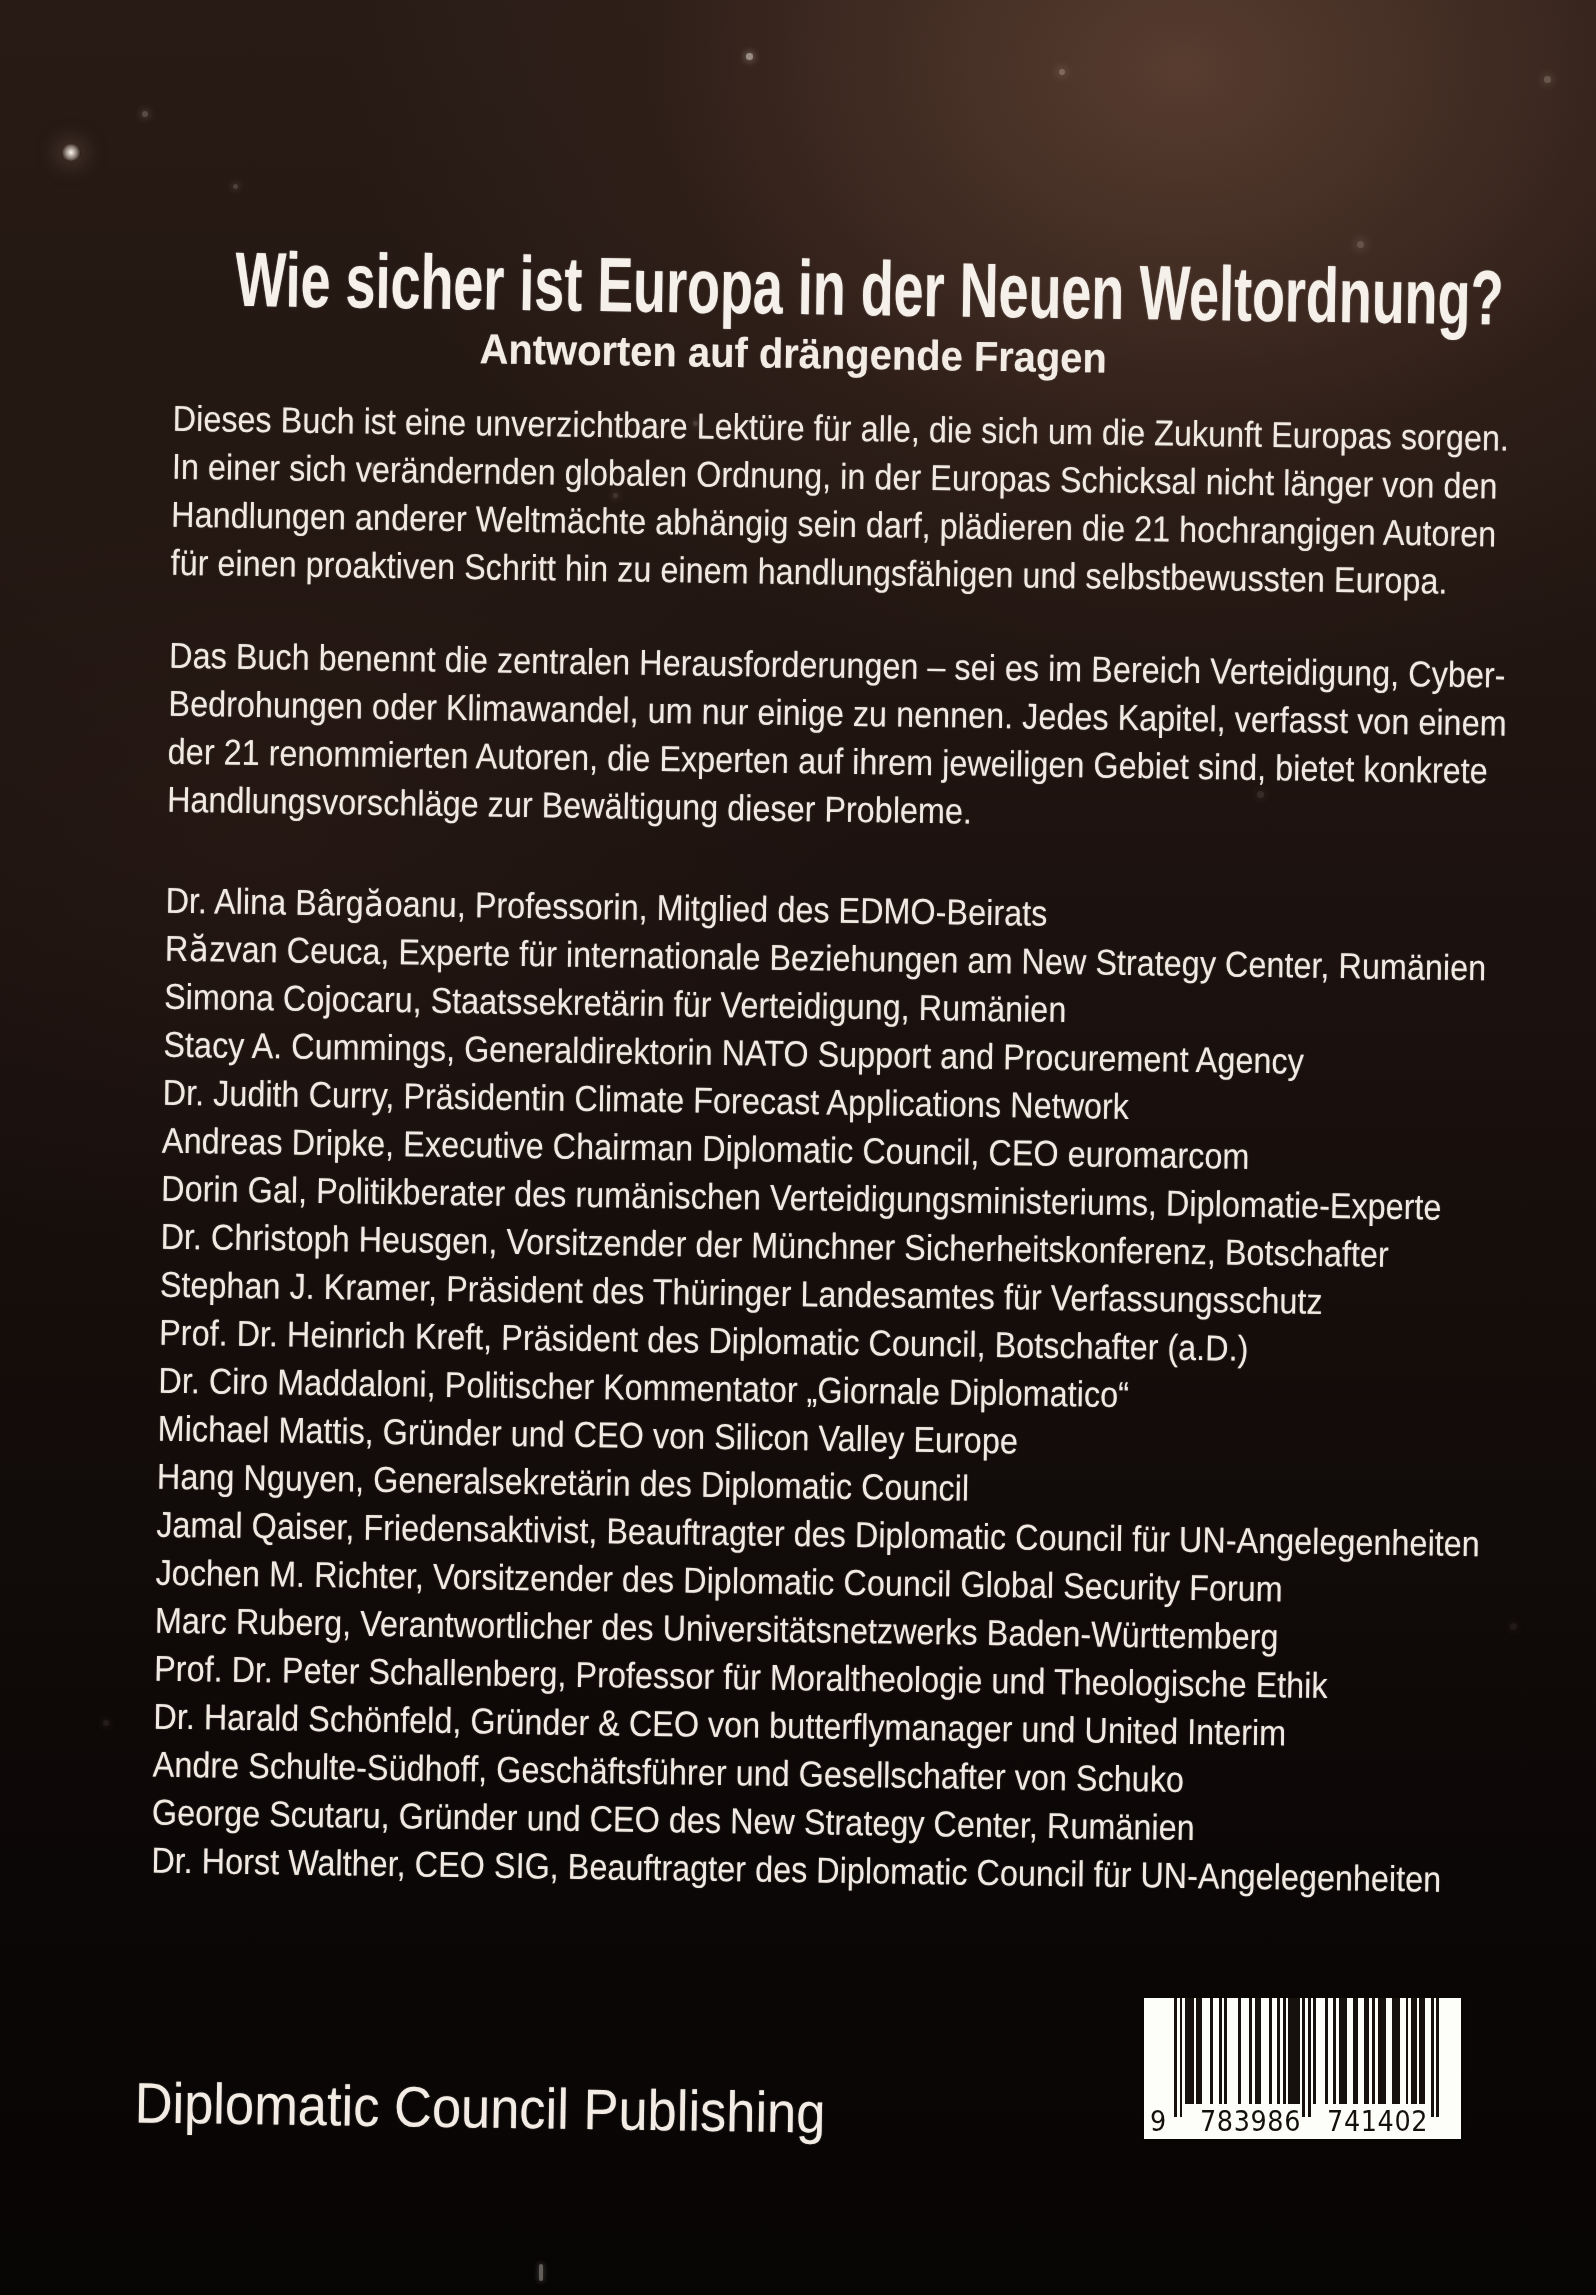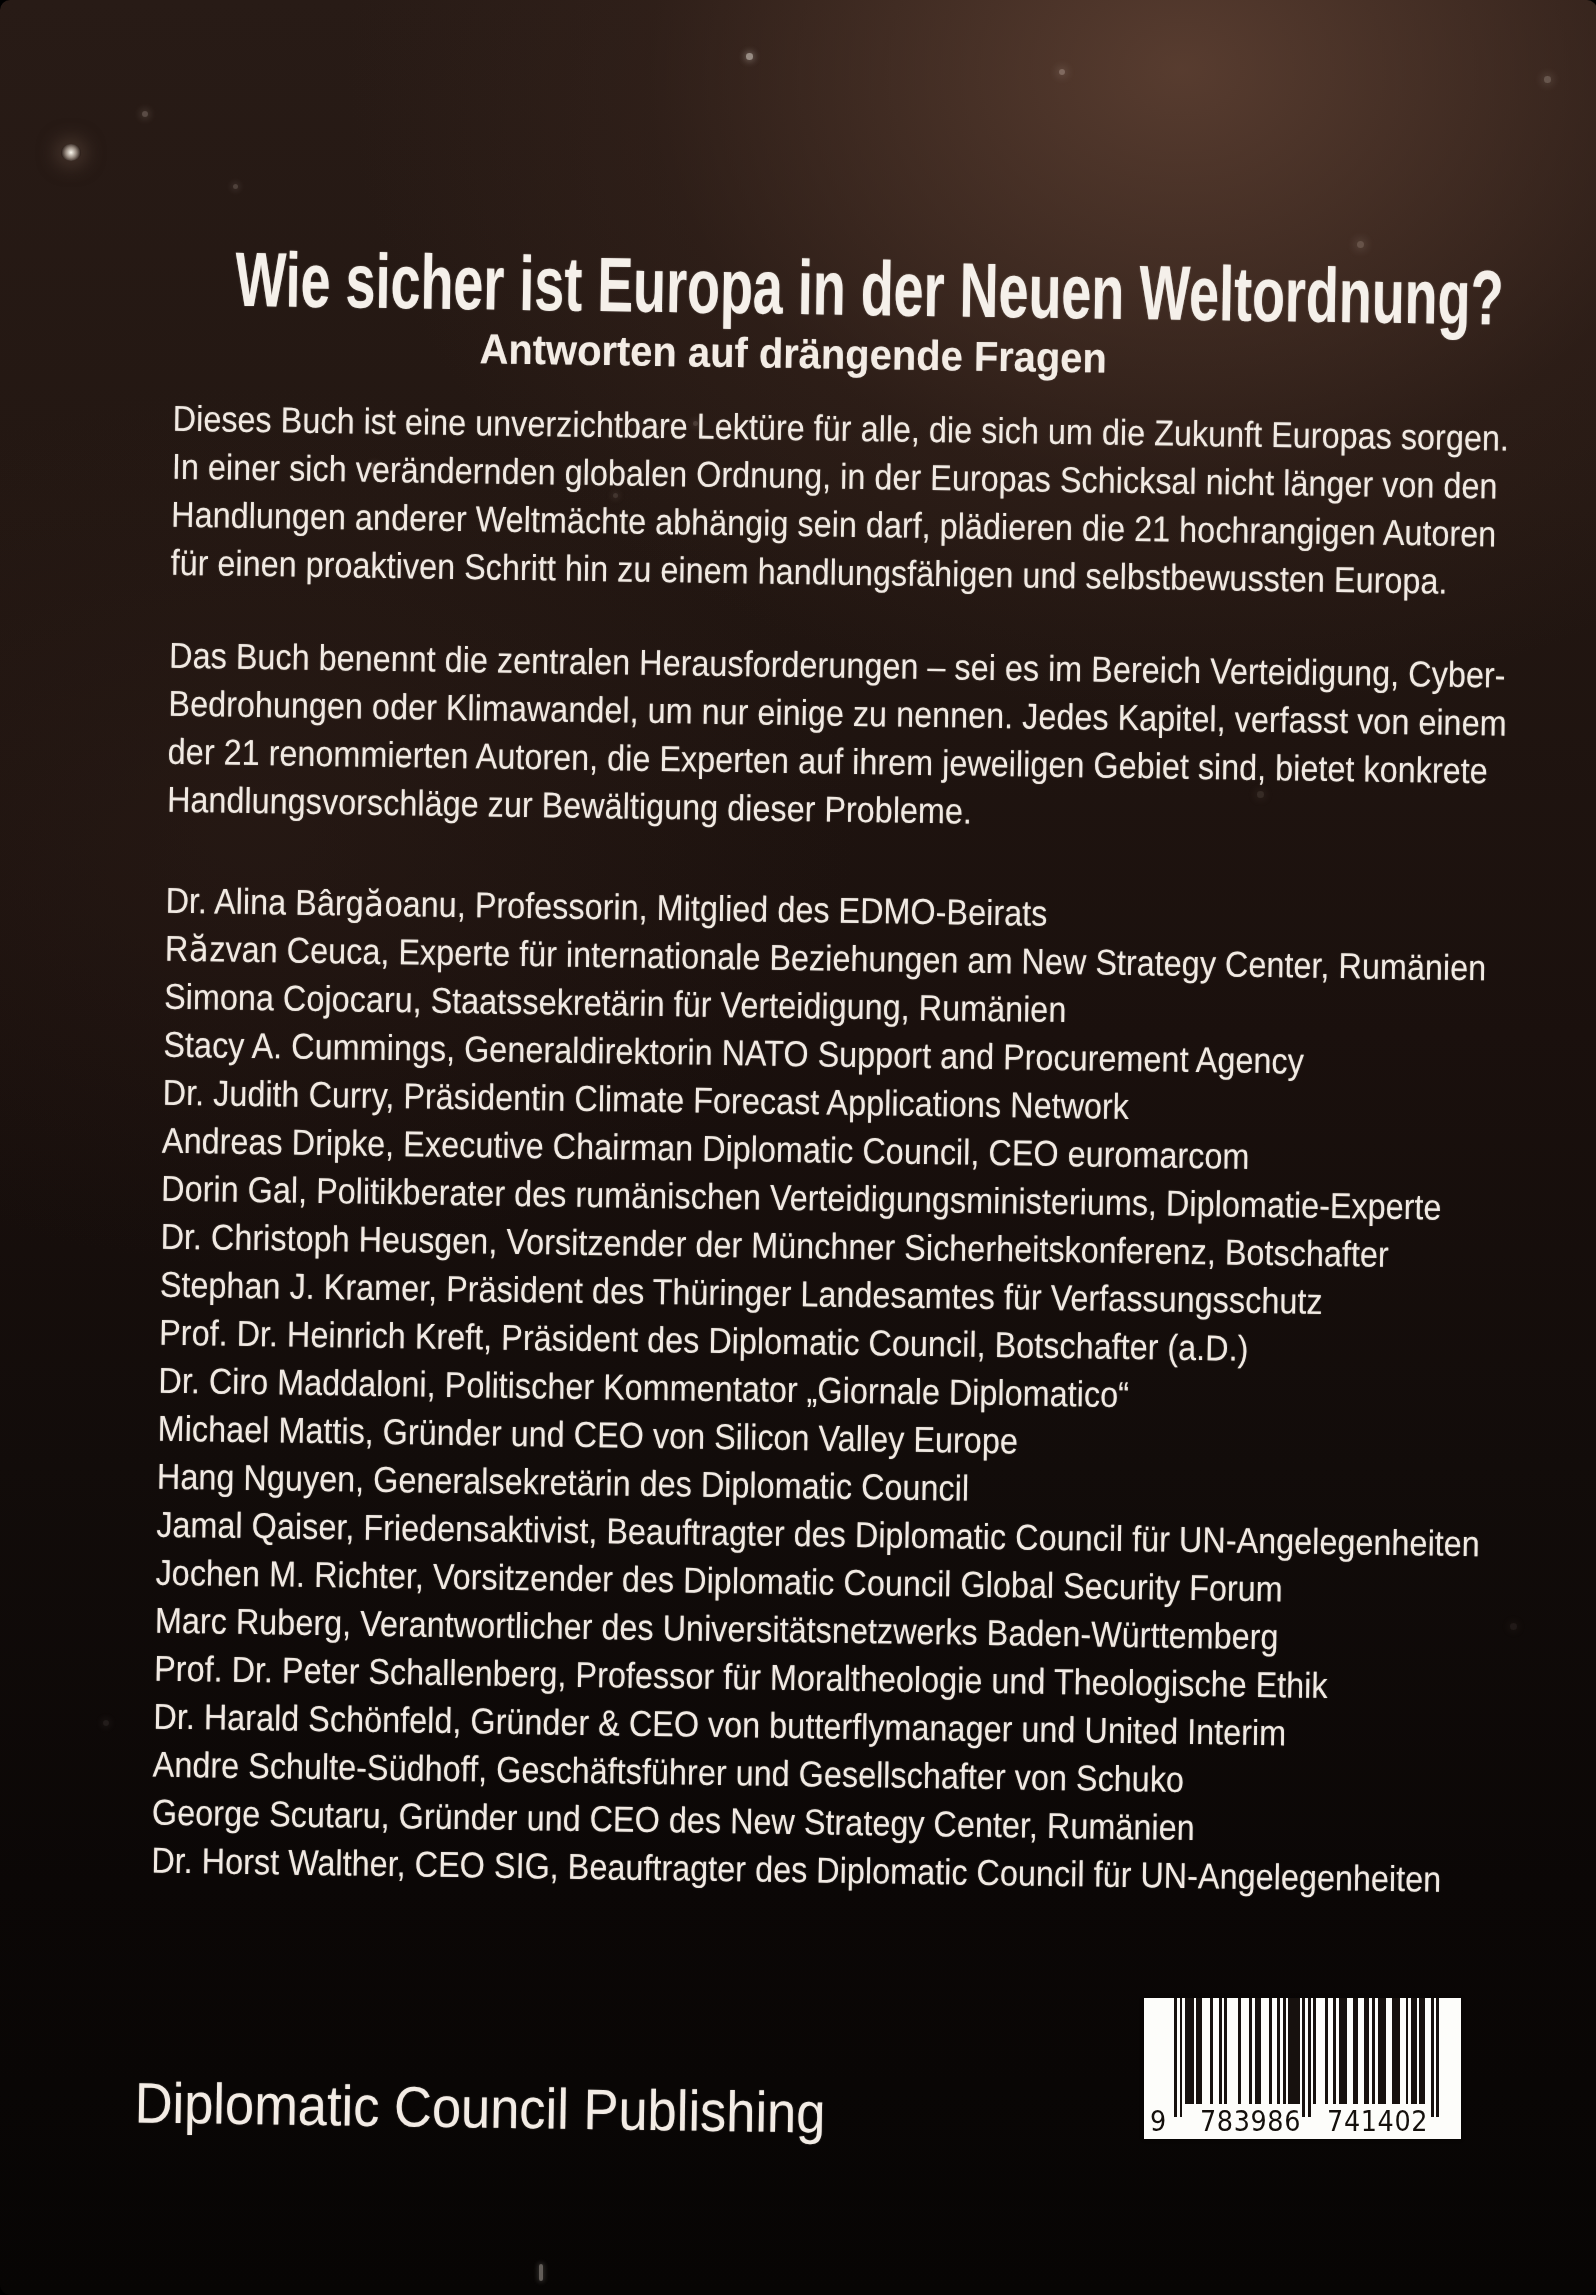--- a/index.html
+++ b/index.html
@@ -11,21 +11,20 @@
     position: relative;
     width: 1597px;
     height: 2295px;
     overflow: hidden;
     font-family: "Liberation Sans", "DejaVu Sans", sans-serif;
     color: var(--color-text, #f1eae3);
     background:
       radial-gradient(1159px 894px at 74% 3%, rgba(96,66,52,0.85), rgba(58,38,30,0.38) 46%, rgba(20,13,11,0) 72%),
       radial-gradient(861px 629px at 16% 36%, rgba(46,30,24,0.45), rgba(20,13,11,0) 70%),
       linear-gradient(180deg, #281b16 0%, #231712 22%, #1a100d 45%, #120c0a 64%, #0b0706 82%, #070504 100%);
-    border-radius: 10px;
   }
 
   
   .star {
     position: absolute;
     border-radius: 50%;
     pointer-events: none;
   }
   .star-bright {
     left: 61px; top: 144px; width: 20px; height: 17px;

